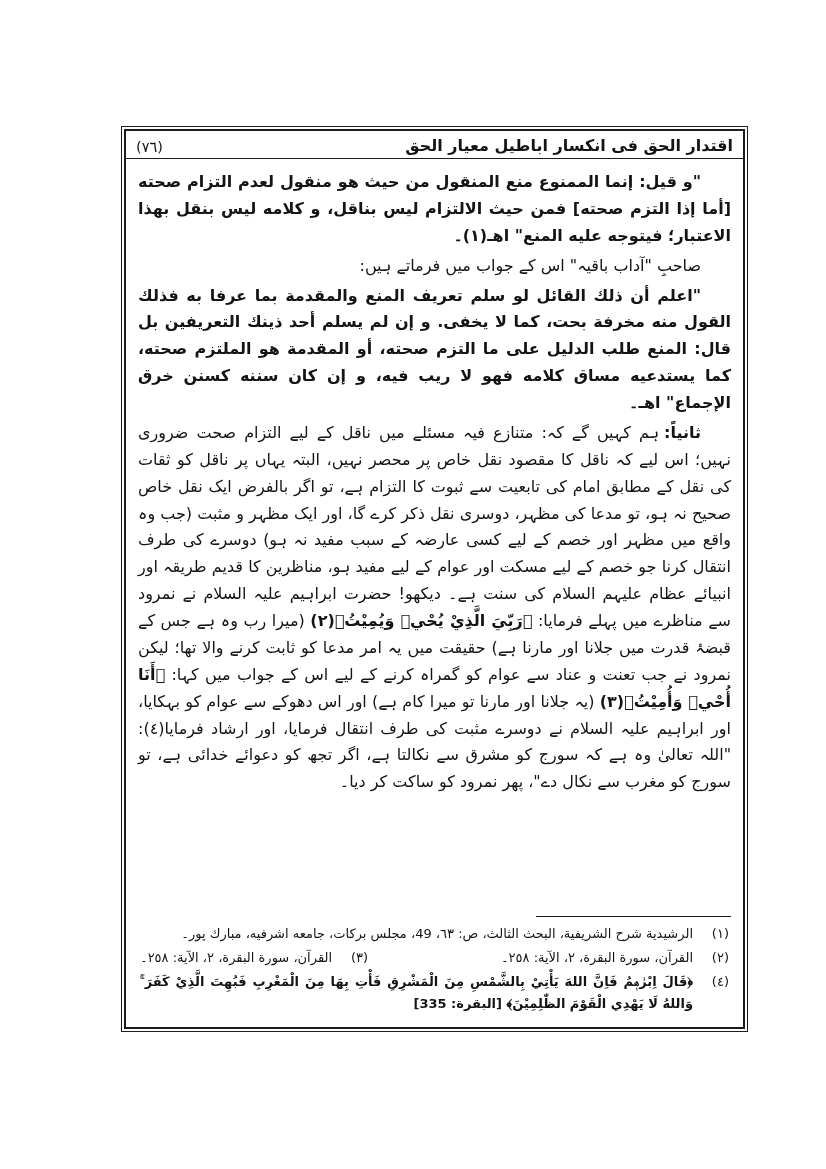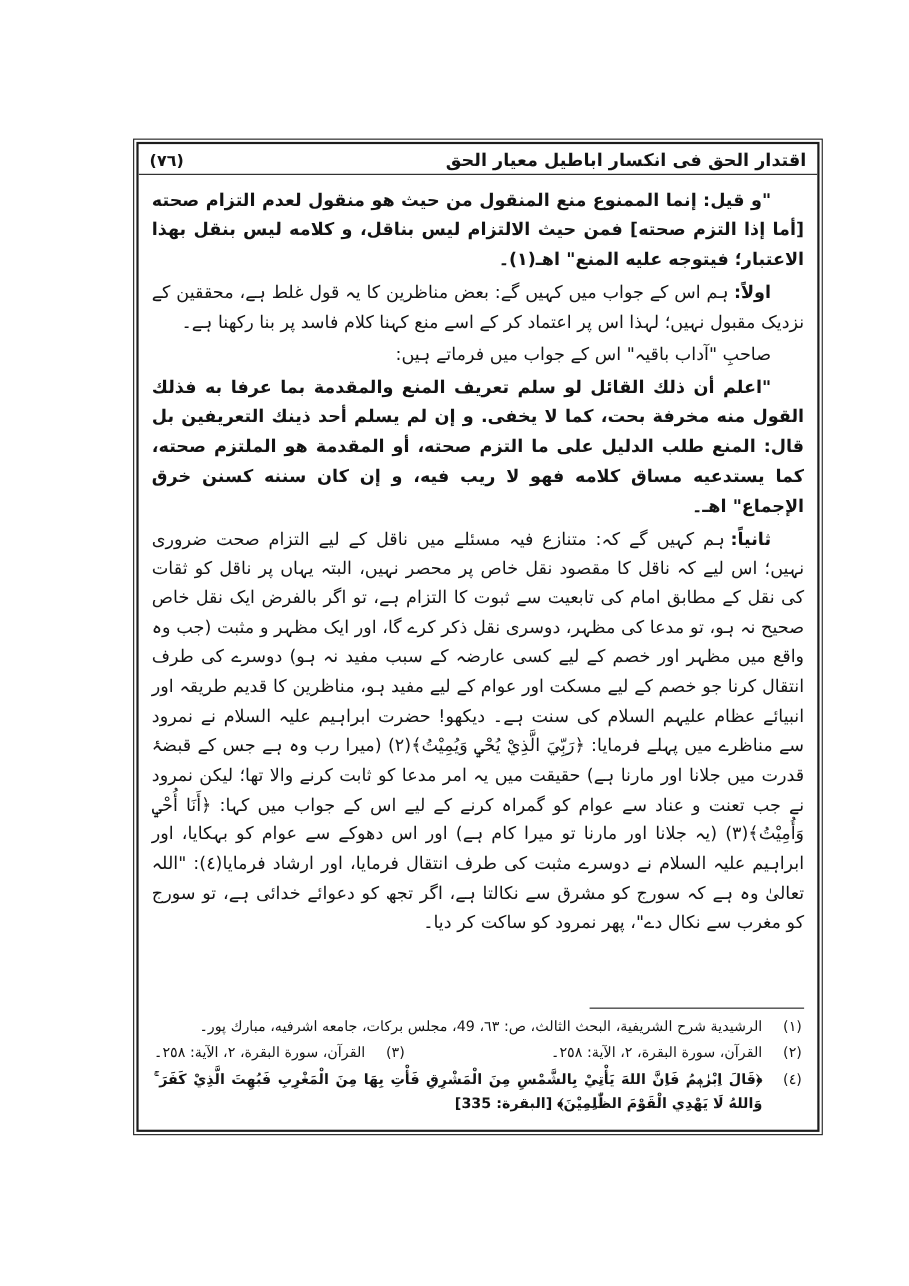--- a/index.html
+++ b/index.html
@@ -36,34 +36,34 @@
     padding:5px 10px 3px 10px;
     border-bottom:1px solid #1c1c1c;
   }
   .book-title {
     font-weight:bold;
     font-size:16px;
     letter-spacing:0.2px;
   }
   .page-number {
     font-size:14.5px;
-    font-weight:bold;
+    font-weight:normal;
   }
   .body {
     flex:1 1 auto;
     padding:10px 12px 0 12px;
     font-size:16px;
     line-height:1.68;
     text-align:justify;
     overflow:hidden;
   }
   .para { margin:0 0 3px 0; text-indent:30px; }
   .arabic { font-weight:bold; }
   .lead { font-weight:bold; margin-inline-end:5px; }
-  .quran { font-weight:normal; }
+  .quran { font-weight:bold; }
   .footnote-sep {
     width:195px;
     border-top:1.5px solid #1c1c1c;
     margin:10px 12px 6px 0;
   }
   .footnotes {
     padding:0 14px 10px 14px;
     font-size:13px;
     line-height:1.75;
     text-align:justify;
@@ -83,21 +83,20 @@
 
       <div class="header">
         <div class="book-title">اقتدار الحق فی انکسار اباطیل معیار الحق</div>
         <div class="page-number">(٧٦)</div>
       </div>
 
       <div class="body">
 
         <p class="para arabic">"و قيل: إنما الممنوع منع المنقول من حيث هو منقول لعدم التزام صحته [أما إذا التزم صحته] فمن حيث الالتزام ليس بناقل، و كلامه ليس بنقل بهذا الاعتبار؛ فيتوجه عليه المنع" اهـ(١)۔</p>
 
-        <p class="para"><span class="lead">اولاً:</span><span>ہم اس کے جواب میں کہیں گے: بعض مناظرین کا یہ قول غلط ہے، محققین کے نزدیک مقبول نہیں؛ لہذا اس پر اعتماد کر کے اسے منع کہنا کلام فاسد پر بنا رکھنا ہے۔</span></p>
 
         <p class="para">صاحبِ "آداب باقیہ" اس کے جواب میں فرماتے ہیں:</p>
 
         <p class="para arabic">"اعلم أن ذلك القائل لو سلم تعريف المنع والمقدمة بما عرفا به فذلك القول منه مخرفة بحت، كما لا يخفى. و إن لم يسلم أحد ذينك التعريفين بل قال: المنع طلب الدليل على ما التزم صحته، أو المقدمة هو الملتزم صحته، كما يستدعيه مساق كلامه فهو لا ريب فيه، و إن كان سننه كسنن خرق الإجماع" اهـ۔</p>
 
         <p class="para"><span class="lead">ثانیاً:</span><span>ہم کہیں گے کہ: متنازع فیہ مسئلے میں ناقل کے لیے التزام صحت ضروری نہیں؛ اس لیے کہ ناقل کا مقصود نقل خاص پر محصر نہیں، البتہ یہاں پر ناقل کو ثقات کی نقل کے مطابق امام کی تابعیت سے ثبوت کا التزام ہے، تو اگر بالفرض ایک نقل خاص صحیح نہ ہو، تو مدعا کی مظہر، دوسری نقل ذکر کرے گا، اور ایک مظہر و مثبت (جب وہ واقع میں مظہر اور خصم کے لیے کسی عارضہ کے سبب مفید نہ ہو) دوسرے کی طرف انتقال کرنا جو خصم کے لیے مسکت اور عوام کے لیے مفید ہو، مناظرین کا قدیم طریقہ اور انبیائے عظام علیہم السلام کی سنت ہے۔ دیکھو! حضرت ابراہیم علیہ السلام نے نمرود سے مناظرے میں پہلے فرمایا: </span><span class="quran">﴿رَبِّيَ الَّذِيْ يُحْيٖ وَيُمِيْتُ﴾(٢)</span><span> (میرا رب وہ ہے جس کے قبضۂ قدرت میں جلانا اور مارنا ہے) حقیقت میں یہ امر مدعا کو ثابت کرنے والا تھا؛ لیکن نمرود نے جب تعنت و عناد سے عوام کو گمراہ کرنے کے لیے اس کے جواب میں کہا: </span><span class="quran">﴿أَنَا أُحْيٖ وَأُمِيْتُ﴾(٣)</span><span> (یہ جلانا اور مارنا تو میرا کام ہے) اور اس دھوکے سے عوام کو بہکایا، اور ابراہیم علیہ السلام نے دوسرے مثبت کی طرف انتقال فرمایا، اور ارشاد فرمایا(٤): "اللہ تعالیٰ وہ ہے کہ سورج کو مشرق سے نکالتا ہے، اگر تجھ کو دعوائے خدائی ہے، تو سورج کو مغرب سے نکال دے"، پھر نمرود کو ساکت کر دیا۔</span></p>
 
 
       </div>
 

